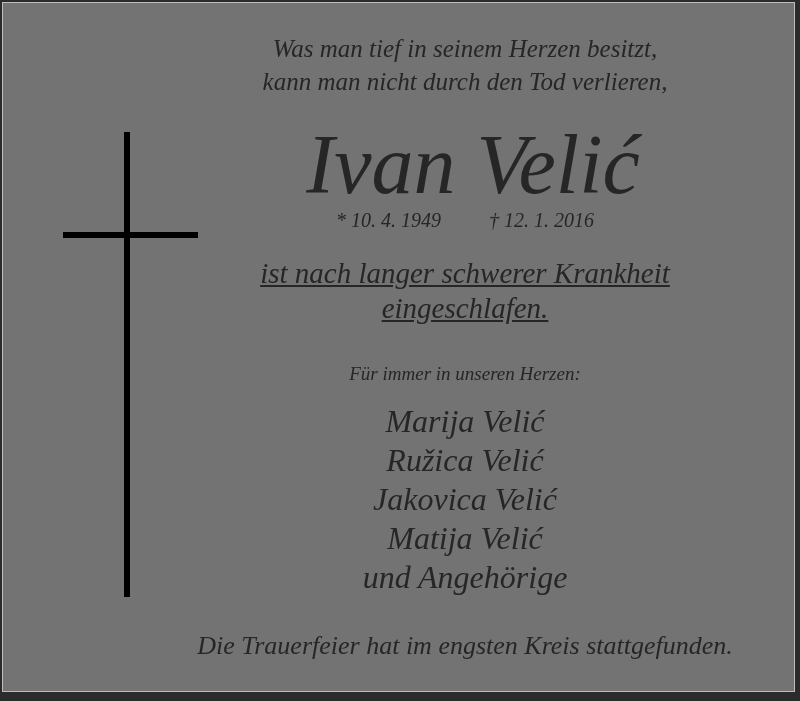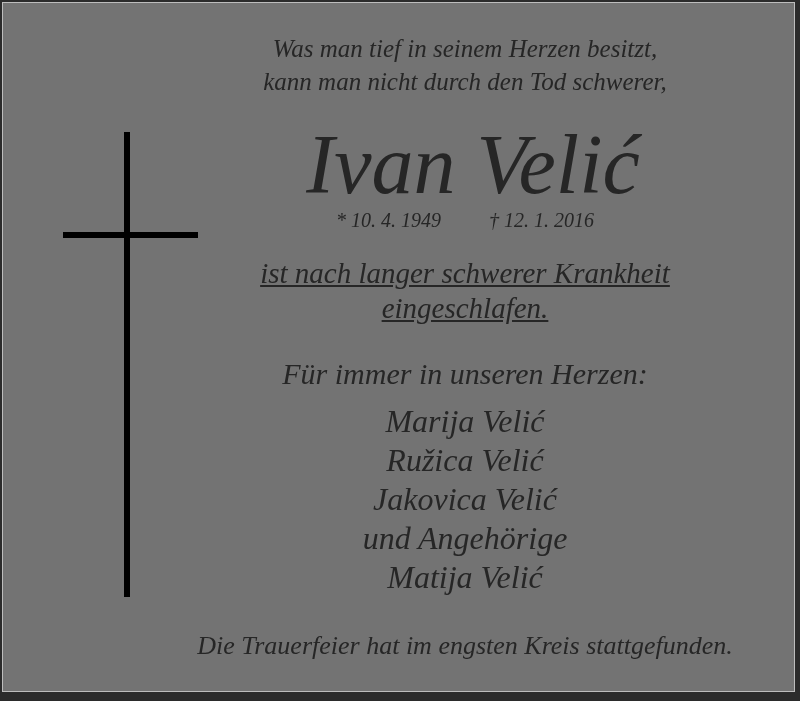--- a/index.html
+++ b/index.html
@@ -81,21 +81,21 @@
     top: 254px;
     width: 100%;
     font-size: 29px;
     line-height: 35px;
     text-decoration: underline;
   }
   .intro {
     position: absolute;
     top: 354px;
     width: 100%;
-    font-size: 30px;
+    font-size: 19px;
     line-height: 35px;
   }
   .mourners {
     position: absolute;
     top: 400px;
     width: 100%;
     font-size: 32px;
     line-height: 39px;
   }
   .footer {
@@ -113,41 +113,41 @@
 
   <div>
     <div class="cross-v"></div>
     <div class="cross-h"></div>
   </div>
 
   <div class="content">
 
     <div class="epigraph">
       <div>Was man tief in seinem Herzen besitzt,</div>
-      <div>kann man nicht durch den Tod schwerer,</div>
+      <div>kann man nicht durch den Tod verlieren,</div>
     </div>
 
     <h1 class="name">Ivan Velić</h1>
 
     <div class="dates">
       <span>* 10. 4. 1949</span>
       <span>† 12. 1. 2016</span>
     </div>
 
     <div class="message">
       <div>ist nach langer schwerer Krankheit</div>
       <div>eingeschlafen.</div>
     </div>
 
     <div class="intro">Für immer in unseren Herzen:</div>
 
     <div class="mourners">
       <div>Marija Velić</div>
       <div>Ružica Velić</div>
       <div>Jakovica Velić</div>
+      <div>Matija Velić</div>
       <div>und Angehörige</div>
-      <div>Matija Velić</div>
     </div>
 
     <div class="footer">Die Trauerfeier hat im engsten Kreis stattgefunden.</div>
 
   </div>
 </div>
 
 </body></html>

